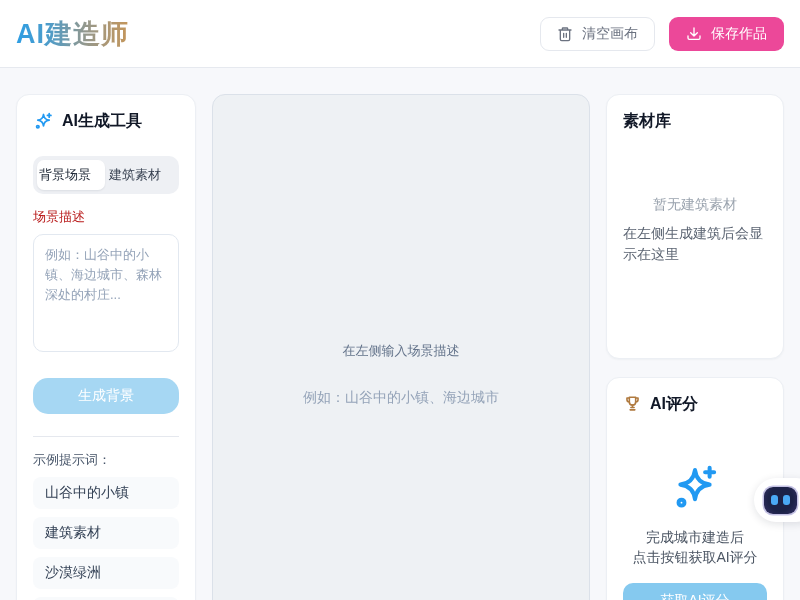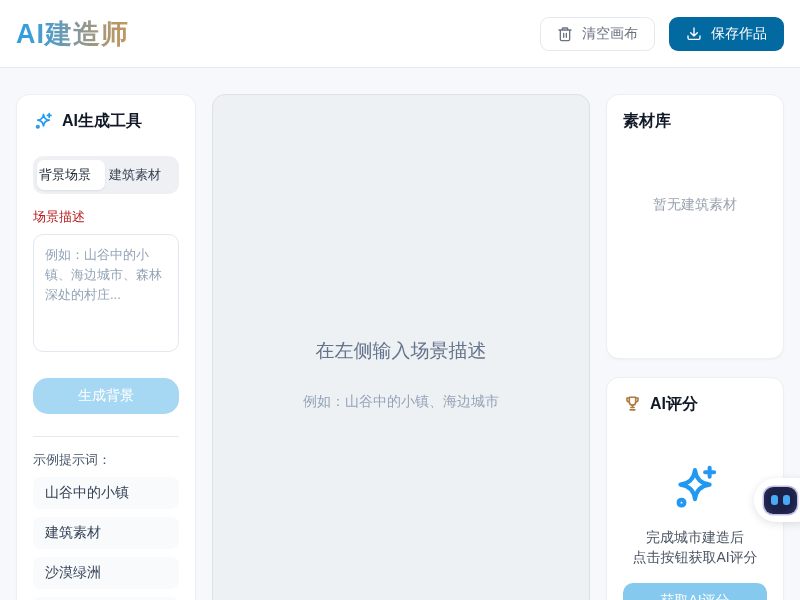--- a/index.html
+++ b/index.html
@@ -19,21 +19,21 @@
     background:linear-gradient(90deg,#2e9ee4 0%,#4f9cc8 30%,#95988c 62%,#c5965a 100%);
     -webkit-background-clip:text; background-clip:text; color:transparent;
   }
   .topbar-actions { display:flex; gap:14px; }
   .btn {
     display:flex; align-items:center; gap:9px; font-size:14px;
     border-radius:9px; padding:0 16px; height:34px; cursor:pointer;
     border:1px solid transparent;
   }
   .btn-ghost { background:#ffffff; border-color:#e5e8ee; color:#6b7280; }
-  .btn-primary { background:#0369a1; color:#ffffff; }
+  .btn-primary { background:#ec4899; color:#ffffff; }
   .btn svg { display:block; }
 
   
   .main { display:flex; gap:16px; padding:26px 16px 0; align-items:flex-start; }
   .card {
     background:#ffffff; border:1px solid #eceff4; border-radius:13px;
     box-shadow:0 1px 2px rgba(30,41,59,.04);
   }
 
   
@@ -68,21 +68,21 @@
     font-size:14px; color:#334155; cursor:pointer;
   }
   .example-item:first-of-type { margin-top:12px; }
 
   
   .canvas {
     flex:1; height:560px; background:#eef1f4; border:1px solid #dbe1e9;
     border-radius:13px; display:flex; align-items:center; justify-content:center;
   }
   .canvas-hint { text-align:center; }
-  .canvas-hint-title { font-size:19px; color:#64748b; }
+  .canvas-hint-title { font-size:13px; color:#64748b; }
   .canvas-hint-sub { margin-top:29px; font-size:14px; color:#94a3b8; }
 
   
   .right-col { width:178px; display:flex; flex-direction:column; gap:18px; }
   .library { height:265px; padding:16px; }
   .library-empty { margin-top:64px; }
   .library-empty-title { text-align:center; font-size:14px; color:#9aa3ae; }
   .library-empty-desc { margin-top:9px; font-size:14px; line-height:21px; color:#5b6472; }
 
   .score { min-height:280px; padding:16px; }
@@ -174,20 +174,21 @@
       <div class="canvas-hint-sub">例如：山谷中的小镇、海边城市</div>
     </div>
   </section>
 
   <div class="right-col">
 
     <section class="card library">
       <div class="panel-title">素材库</div>
       <div class="library-empty">
         <div class="library-empty-title">暂无建筑素材</div>
+        <div class="library-empty-desc">在左侧生成建筑后会显示在这里</div>
       </div>
     </section>
 
     <section class="card score">
       <div class="panel-title">
         <span>
           <svg width="19" height="19" viewBox="0 0 24 24" fill="none" stroke="#b07a3f" stroke-width="2" stroke-linecap="round" stroke-linejoin="round">
             <path d="M8 4h8v6a4 4 0 0 1-8 0V4Z"></path>
             <path d="M8 5H5v2a3 3 0 0 0 3 3M16 5h3v2a3 3 0 0 1-3 3"></path>
             <path d="M12 14v3M9 20h6M10 17h4"></path>

